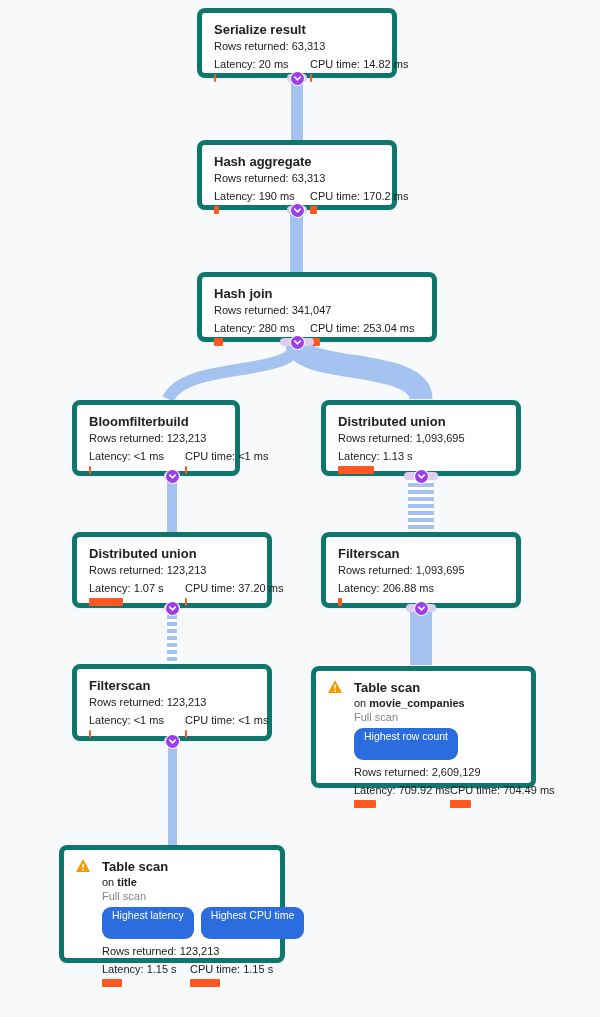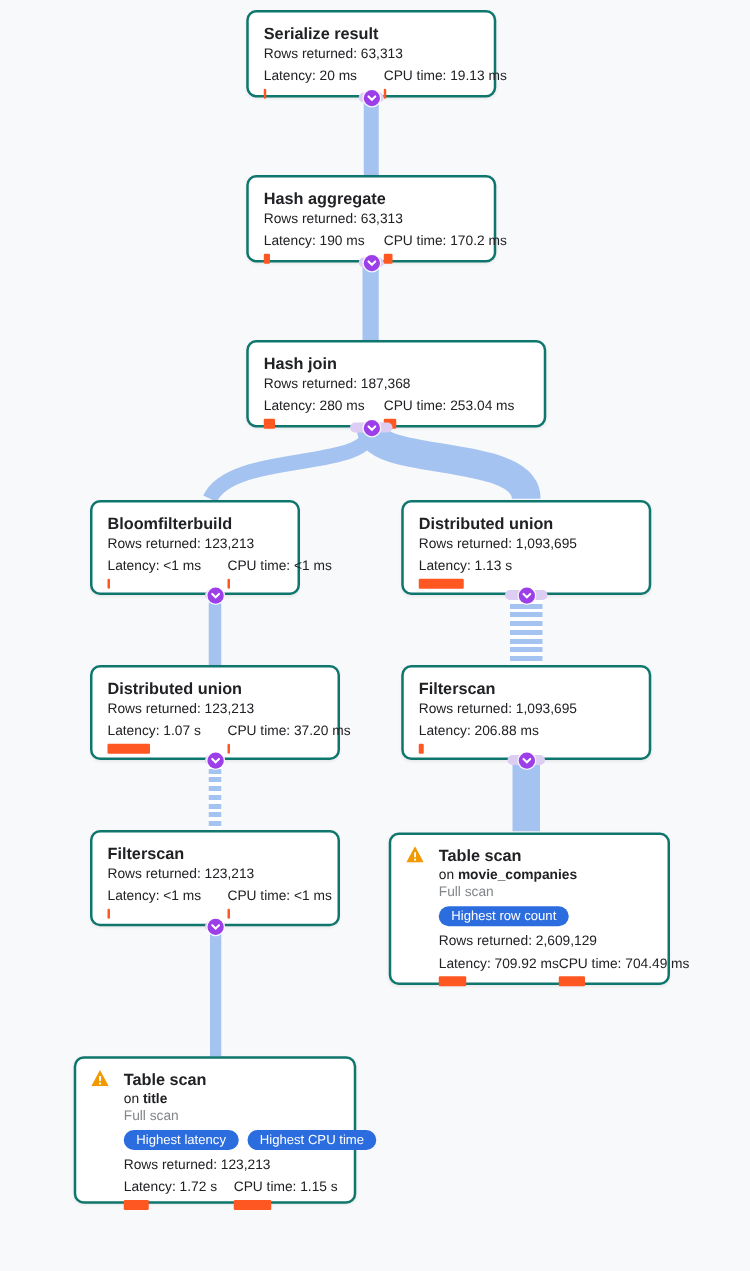--- a/index.html
+++ b/index.html
@@ -1,37 +1,37 @@
 <!DOCTYPE html>
 <html><head>
 <meta charset="utf-8">
 <style>
   html,body{margin:0;padding:0;background:#f8f9fa;font-family:"Liberation Sans",sans-serif;}
   #stage{position:relative;width:600px;height:1017px;background:#f8f9fa;overflow:hidden;}
 
   
-  .node{position:absolute;box-sizing:border-box;background:#ffffff;border:2px solid #0f766e;
+  .node{position:absolute;box-sizing:border-box;background:#ffffff;border:5px solid #0f766e;
         border-radius:8px;padding:9px 12px;box-shadow:0 1px 2px rgba(60,64,67,.08);z-index:2;}
   .title{font-size:13px;font-weight:700;color:#202124;line-height:16px;}
   .rows{font-size:11px;color:#202124;line-height:14px;margin-top:1px;}
   .metrics{display:flex;margin-top:5px;}
   .metric{min-width:96px;flex:0 0 auto;}
   .warn .metric{min-width:88px;}
   .mlabel{font-size:11px;color:#202124;line-height:13px;white-space:nowrap;}
   .mbar{height:8px;margin-top:3px;background:#ff5722;border-radius:1px;}
 
   
   .trow{display:flex;align-items:flex-start;}
   .wicon{width:14px;height:13px;margin-right:12px;display:inline-flex;flex:0 0 auto;}
   .indent{padding-left:26px;}
   .sub{font-size:11px;color:#202124;line-height:14px;}
   .sub .tname{font-weight:700;margin-top:12px;}
   .scan{font-size:11px;color:#80868b;line-height:14px;}
   .pills{display:flex;gap:7px;margin:4px 0 5px;}
-  .pill{background:#2b6cdf;color:#fff;font-size:10.5px;line-height:16px;height:16px;
+  .pill{background:#2b6cdf;color:#fff;font-size:10.5px;line-height:16px;height:32px;
         padding:0 10px;border-radius:9px;white-space:nowrap;}
 
   
   .edge{position:absolute;background:#a5c3f1;z-index:1;}
   .edge.striped{background:repeating-linear-gradient(to bottom,#a5c3f1 0 4px,#ffffff 4px 7px);}
   #fan{position:absolute;left:0;top:342px;z-index:1;}
   #fan path{stroke:#a5c3f1;fill:none;}
 
   
   .joint{position:absolute;height:14px;transform:translate(-50%,-50%);display:flex;
@@ -61,21 +61,21 @@
 
   <div class="node" style="left:197px;top:8px;width:200px;height:70px">
     <div class="title">Serialize result</div>
     <div class="rows">Rows returned: 63,313</div>
     <div class="metrics">
       <div class="metric">
           <div class="mlabel">Latency: 20 ms</div>
         <div class="mbar" style="width: 2px;"></div>
         </div>
       <div class="metric">
-          <div class="mlabel">CPU time: 19.13 ms</div>
+          <div class="mlabel">CPU time: 14.82 ms</div>
         <div class="mbar" style="width: 2px;"></div>
         </div>
     </div>
   </div>
 
   <div class="node" style="left:197px;top:140px;width:200px;height:70px">
     <div class="title">Hash aggregate</div>
     <div class="rows">Rows returned: 63,313</div>
     <div class="metrics">
       <div class="metric">
@@ -84,21 +84,21 @@
         </div>
       <div class="metric">
           <div class="mlabel">CPU time: 170.2 ms</div>
         <div class="mbar" style="width: 7px;"></div>
         </div>
     </div>
   </div>
 
   <div class="node" style="left:197px;top:272px;width:240px;height:70px">
     <div class="title">Hash join</div>
-    <div class="rows">Rows returned: 187,368</div>
+    <div class="rows">Rows returned: 341,047</div>
     <div class="metrics">
       <div class="metric">
           <div class="mlabel">Latency: 280 ms</div>
         <div class="mbar" style="width: 9px;"></div>
         </div>
       <div class="metric">
           <div class="mlabel">CPU time: 253.04 ms</div>
         <div class="mbar" style="width: 10px;"></div>
         </div>
     </div>
@@ -216,21 +216,21 @@
     <div class="indent">
       <div class="sub"><span>on</span> <span class="tname">title</span></div>
       <div class="scan">Full scan</div>
       <div class="pills">
         <span class="pill">Highest latency</span>
         <span class="pill">Highest CPU time</span>
       </div>
       <div class="rows">Rows returned: 123,213</div>
       <div class="metrics">
         <div class="metric">
-            <div class="mlabel">Latency: 1.72 s</div>
+            <div class="mlabel">Latency: 1.15 s</div>
           <div class="mbar" style="width: 20px;"></div>
           </div>
         <div class="metric">
             <div class="mlabel">CPU time: 1.15 s</div>
           <div class="mbar" style="width: 30px;"></div>
           </div>
       </div>
     </div>
   </div>
 

